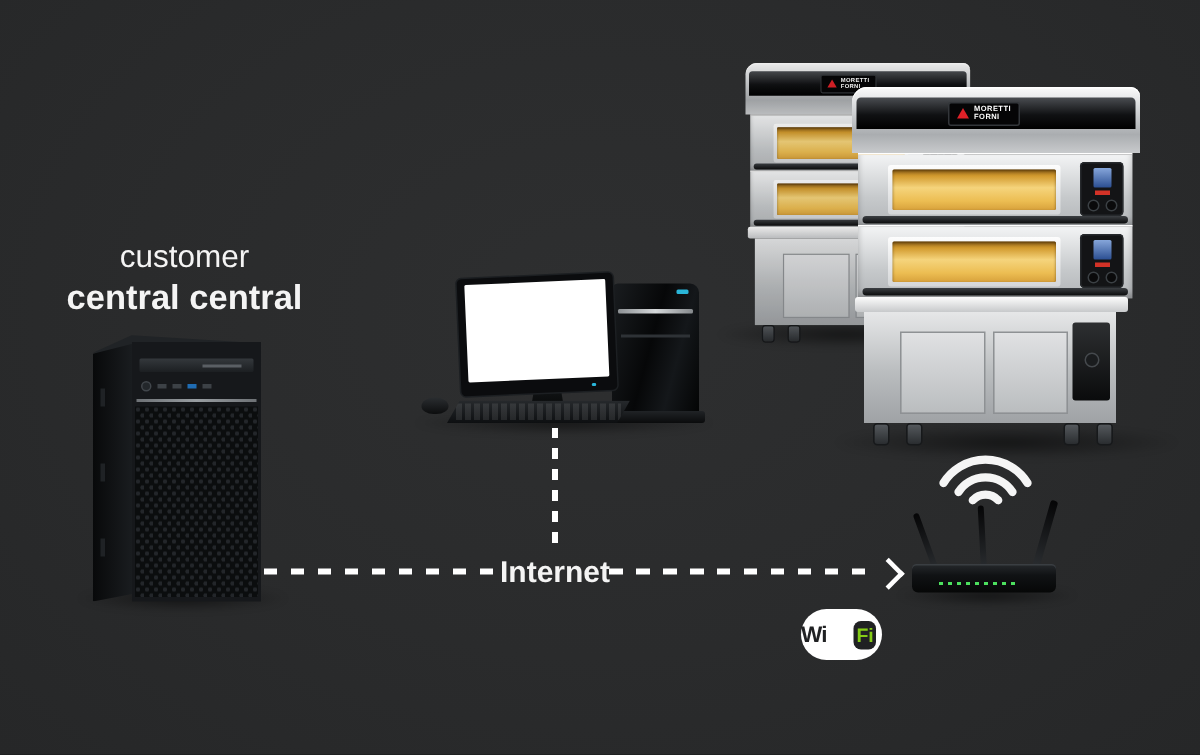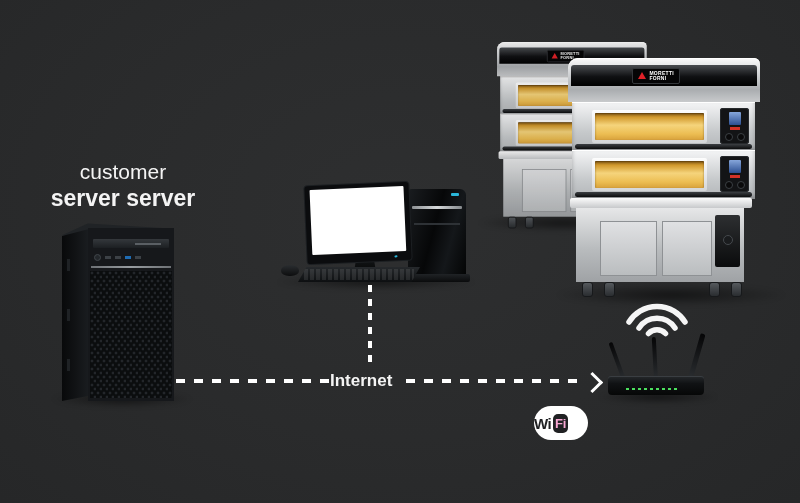--- a/index.html
+++ b/index.html
@@ -6,21 +6,21 @@
   .stage{position:relative;width:800px;height:503px;overflow:hidden;
     background:radial-gradient(ellipse at 50% 42%, var(--background,#2e2f30) 0%, #2a2b2c 55%, #262728 100%);
     font-family:"Liberation Sans", sans-serif; color:var(--text,#f4f4f4);}
   .abs{position:absolute;}
   .shadow{position:absolute;border-radius:50%;background:radial-gradient(closest-side, rgba(0,0,0,.5), rgba(0,0,0,0));filter:blur(2px);z-index:0;}
 
   
   .server-label{left:28px;top:159px;width:190px;text-align:center;line-height:26px;z-index:5;}
   .server-label .l1{font-size:21px;font-weight:400;}
   .server-label .l2{font-size:23px;font-weight:700;}
-  .internet-label{left:330px;top:371px;width:80px;text-align:left;font-size:17px;font-weight:700;z-index:6;}
+  .internet-label{left:330px;top:371px;width:80px;text-align:center;font-size:20px;font-weight:700;z-index:6;}
   .loc-label{left:606px;top:409px;height:32px;line-height:32px;font-size:21px;white-space:nowrap;z-index:6;}
   .loc-label .b{font-weight:700;margin-left:5px;}
 
   
   .dash-h{top:379px;height:4px;z-index:4;background:repeating-linear-gradient(90deg,var(--dash,#fff) 0 9px,transparent 9px 18px);}
   .seg-left{left:176px;width:158px;}
   .seg-right{left:406px;width:178px;}
   .dash-v{left:368px;top:285px;width:4px;height:82px;z-index:4;background:repeating-linear-gradient(180deg,var(--dash,#fff) 0 7px,transparent 7px 14px);}
   .arrow{left:585px;top:375px;width:12px;height:12px;border-top:3.5px solid var(--dash,#fff);border-right:3.5px solid var(--dash,#fff);transform:rotate(45deg);z-index:4;}
 
@@ -90,36 +90,36 @@
   .antenna{position:absolute;width:4px;background:linear-gradient(180deg,#050506,#2a2d30);border-radius:2px 2px 0 0;transform-origin:bottom center;}
   .ant-l{left:16px;bottom:18px;height:40px;transform:rotate(-20deg);}
   .ant-m{left:48px;bottom:18px;height:43px;transform:rotate(-3deg);}
   .ant-r{left:82px;bottom:20px;height:46px;width:5px;transform:rotate(16deg);}
   .router-body{position:absolute;left:2px;bottom:3px;width:96px;height:19px;background:linear-gradient(180deg,#26292c 0%,#101214 40%,#060707 100%);border-radius:3px 3px 4px 4px;box-shadow:inset 0 1px 0 #3a3e42;}
   .led-strip{position:absolute;left:18px;bottom:5px;width:52px;height:2.5px;background:repeating-linear-gradient(90deg,var(--led-green,#4ce05e) 0 2.5px,transparent 2.5px 6px);}
 
   
   .wifi-badge{left:534px;top:406px;width:54px;height:34px;background:#ffffff;border-radius:17px;display:flex;align-items:center;justify-content:flex-start;gap:2px;z-index:6;}
   .wifi-badge .wi{color:#202123;font-size:15px;font-weight:800;letter-spacing:-.5px;}
-  .wifi-badge .fi{display:inline-flex;align-items:center;justify-content:center;width:15px;height:19px;background:#202123;color:#f9a8d4;border-radius:5px;font-size:13px;font-weight:800;}
+  .wifi-badge .fi{display:inline-flex;align-items:center;justify-content:center;width:15px;height:19px;background:#202123;color:#84cc16;border-radius:5px;font-size:13px;font-weight:800;margin-left:16px;}
 </style>
 </head>
 <body>
 
 <div class="stage">
 
   <div class="shadow" style="left:478px;top:214px;width:170px;height:18px;"></div>
   <div class="shadow" style="left:556px;top:284px;width:230px;height:22px;"></div>
   <div class="shadow" style="left:52px;top:390px;width:140px;height:18px;"></div>
   <div class="shadow" style="left:276px;top:274px;width:200px;height:16px;"></div>
   <div class="shadow" style="left:598px;top:390px;width:120px;height:14px;"></div>
 
   <div class="abs server-label">
     <div class="l1">customer</div>
-    <div class="l2">server server</div>
+    <div class="l2">central central</div>
   </div>
 
   <div>
     <div class="abs sv-top"></div>
     <div class="abs sv-side">
       <i style="top:30px"></i>
       <i style="top:80px"></i>
       <i style="top:130px"></i>
     </div>
     <div class="abs sv-front">

